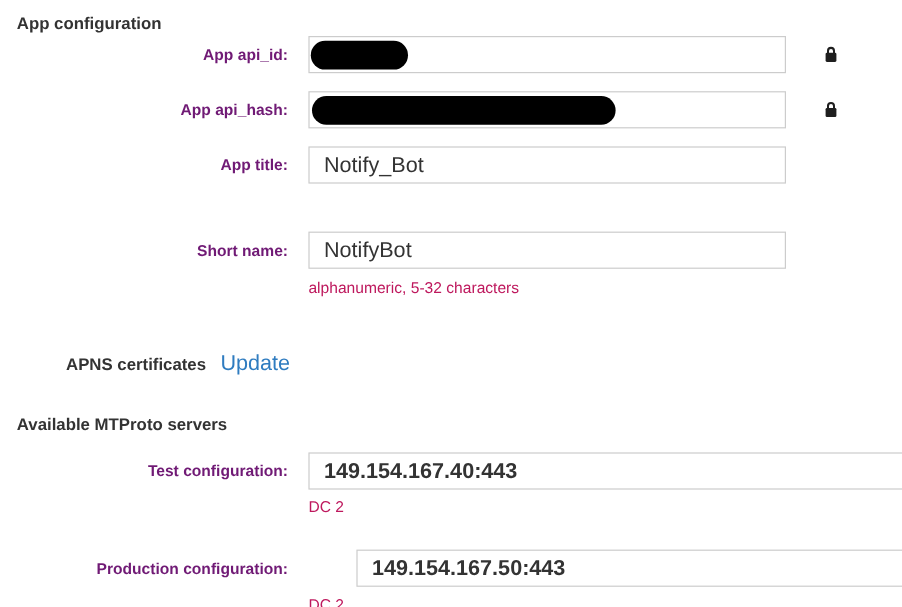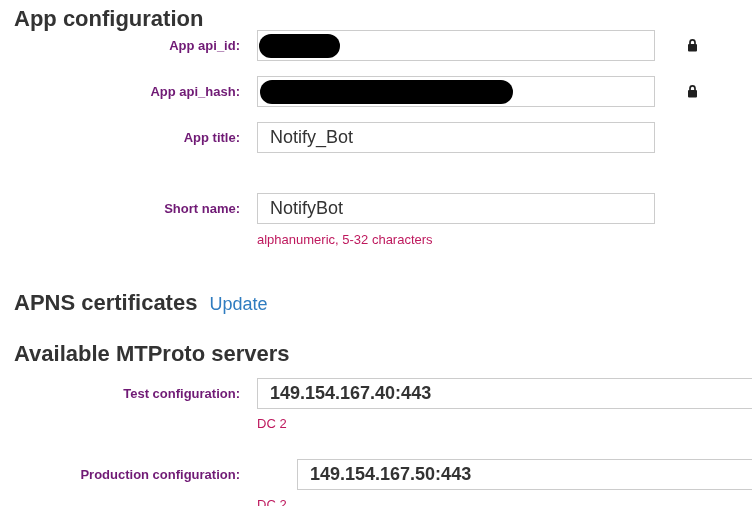--- a/index.html
+++ b/index.html
@@ -11,31 +11,32 @@
   }
   .page {
     position: relative;
     width: 752px;
     height: 506px;
     padding-top: 8px;
     box-sizing: border-box;
     overflow: hidden;
   }
   h1.section-title, h2.section-title {
-    font-size: 22px;
+    font-size: 14px;
     line-height: 22px;
     font-weight: bold;
     color: #333333;
     margin: 0 0 0 14px;
   }
   .h1-title { margin-bottom: 12px; }
   .apns-head {
     display: flex;
     align-items: baseline;
     margin-top: 45px;
+    padding-left: 41px;
   }
   .apns-head h2 { margin-right: 12px; }
   .mtproto-head { margin-top: 28px; }
   .update-link {
     font-size: 18px;
     color: #2f7cc0;
     text-decoration: none;
     cursor: pointer;
   }
   .form-row {

